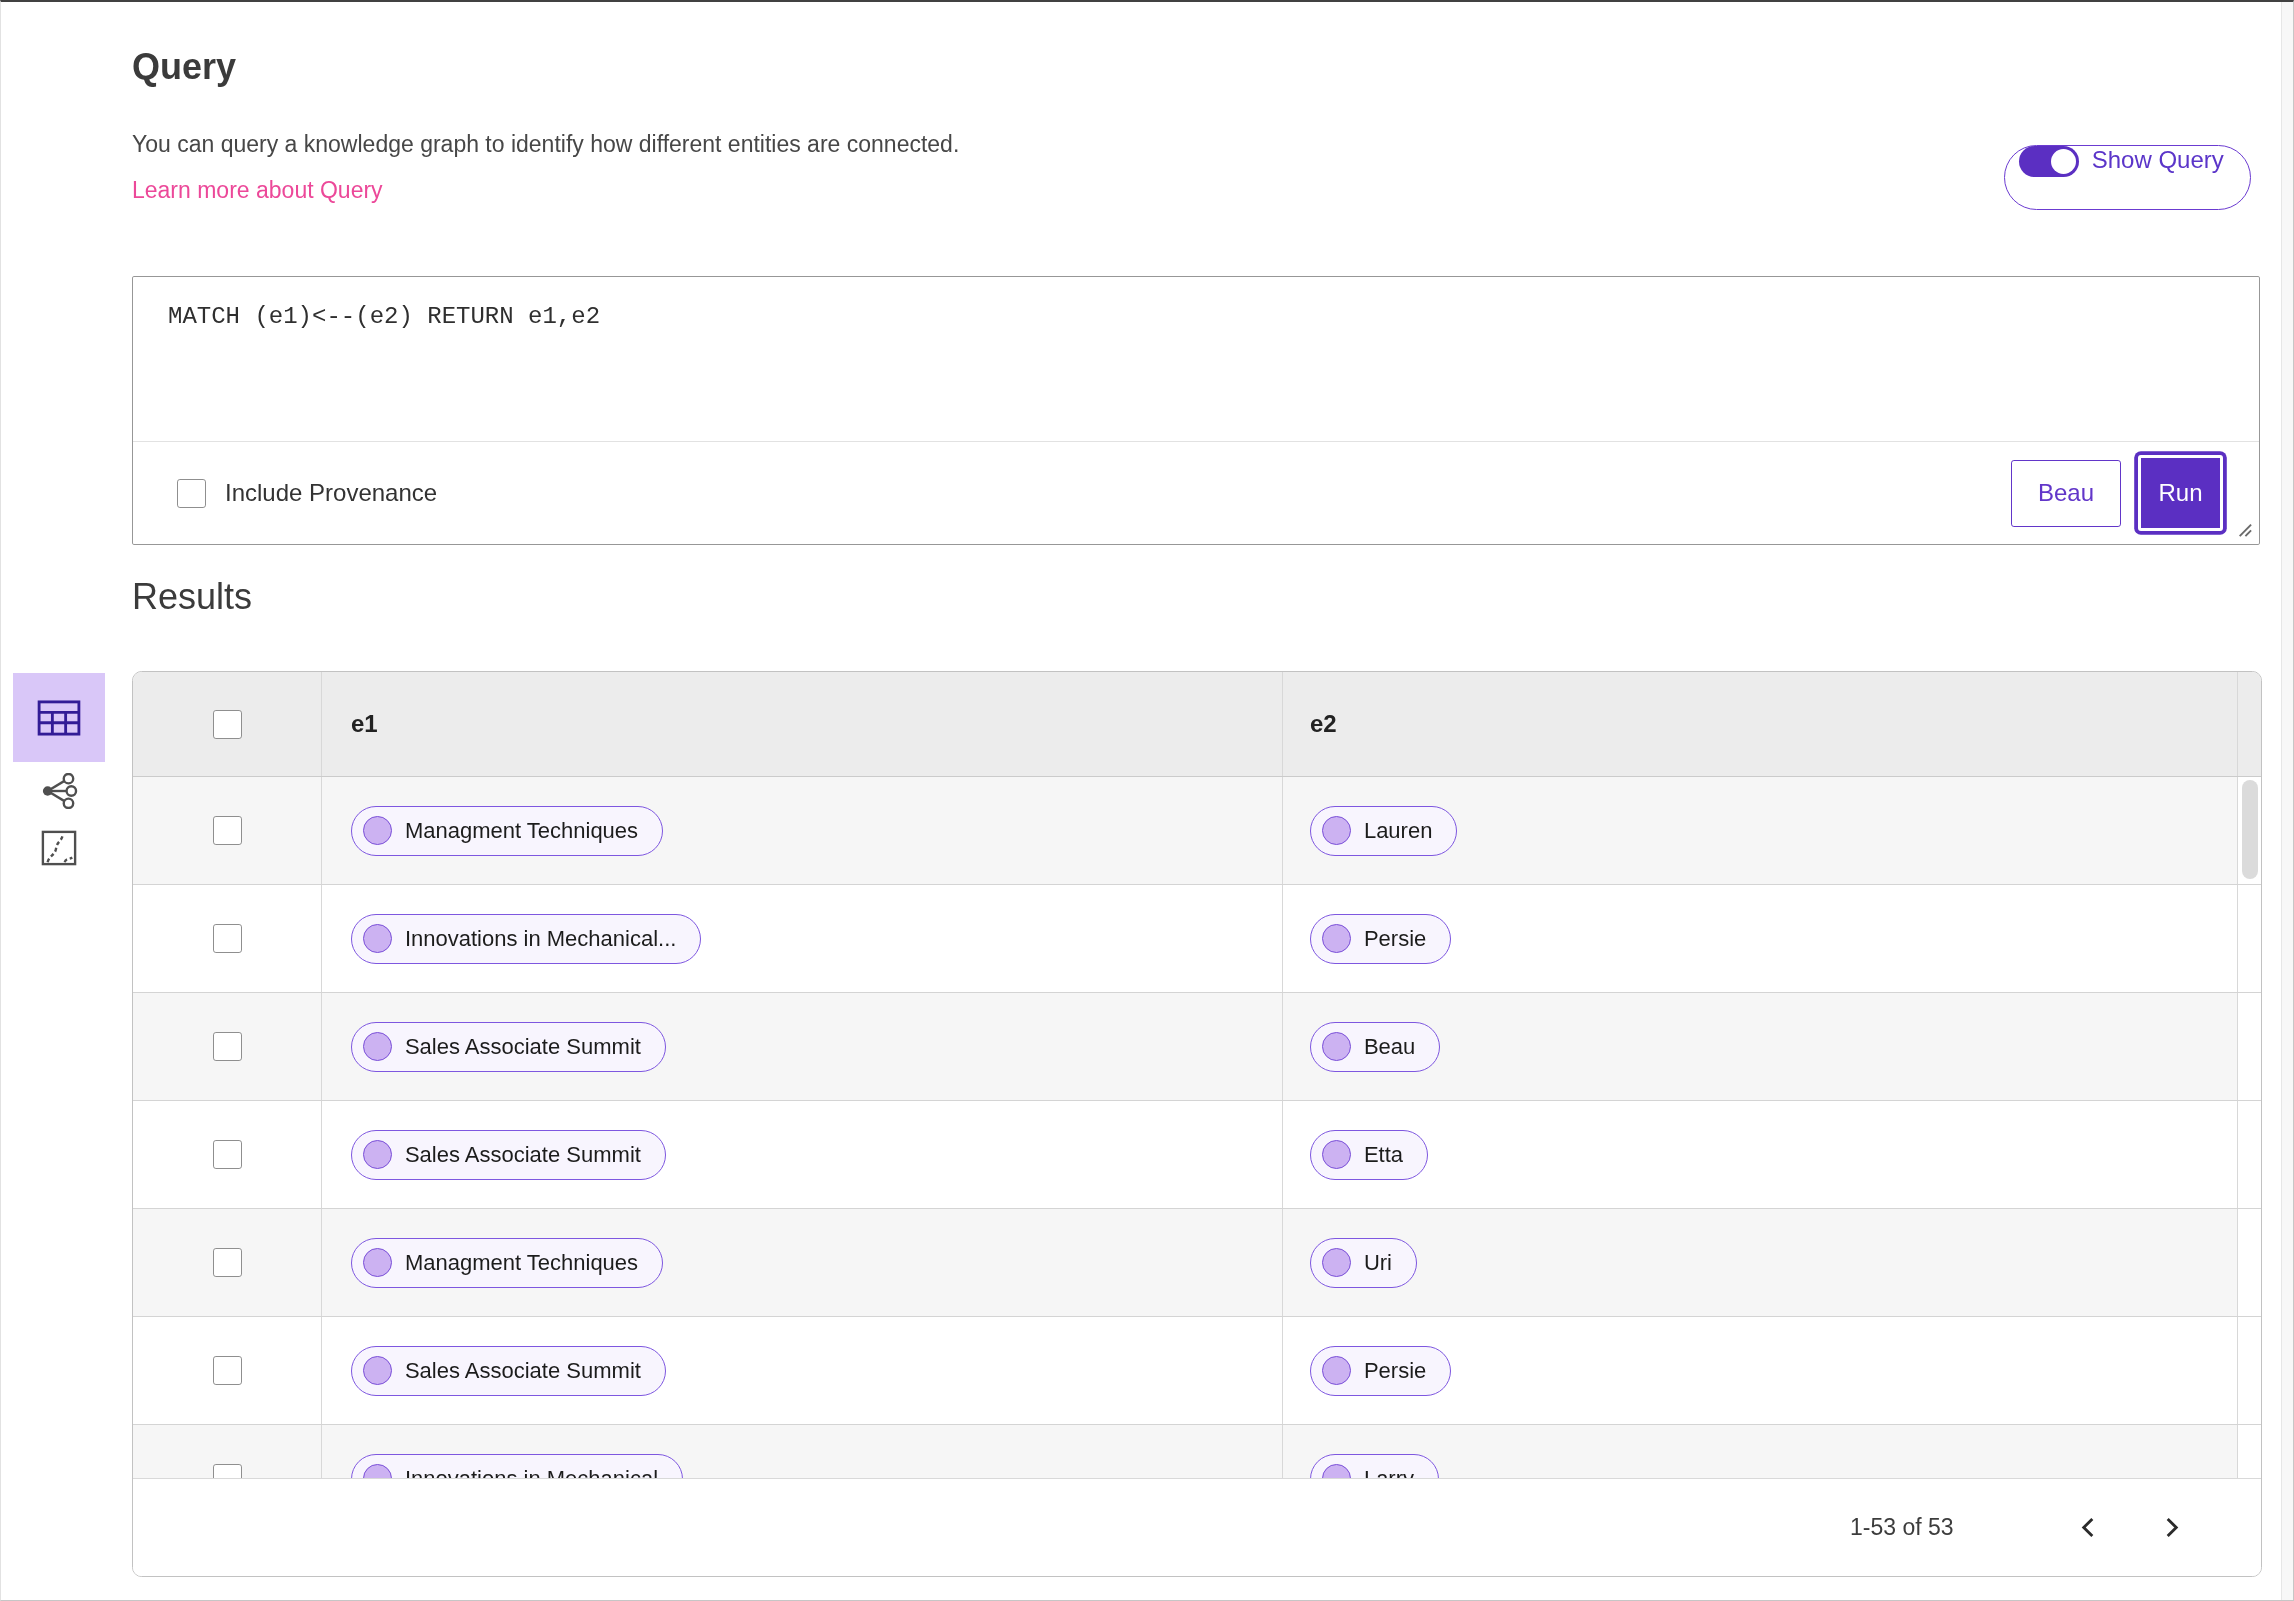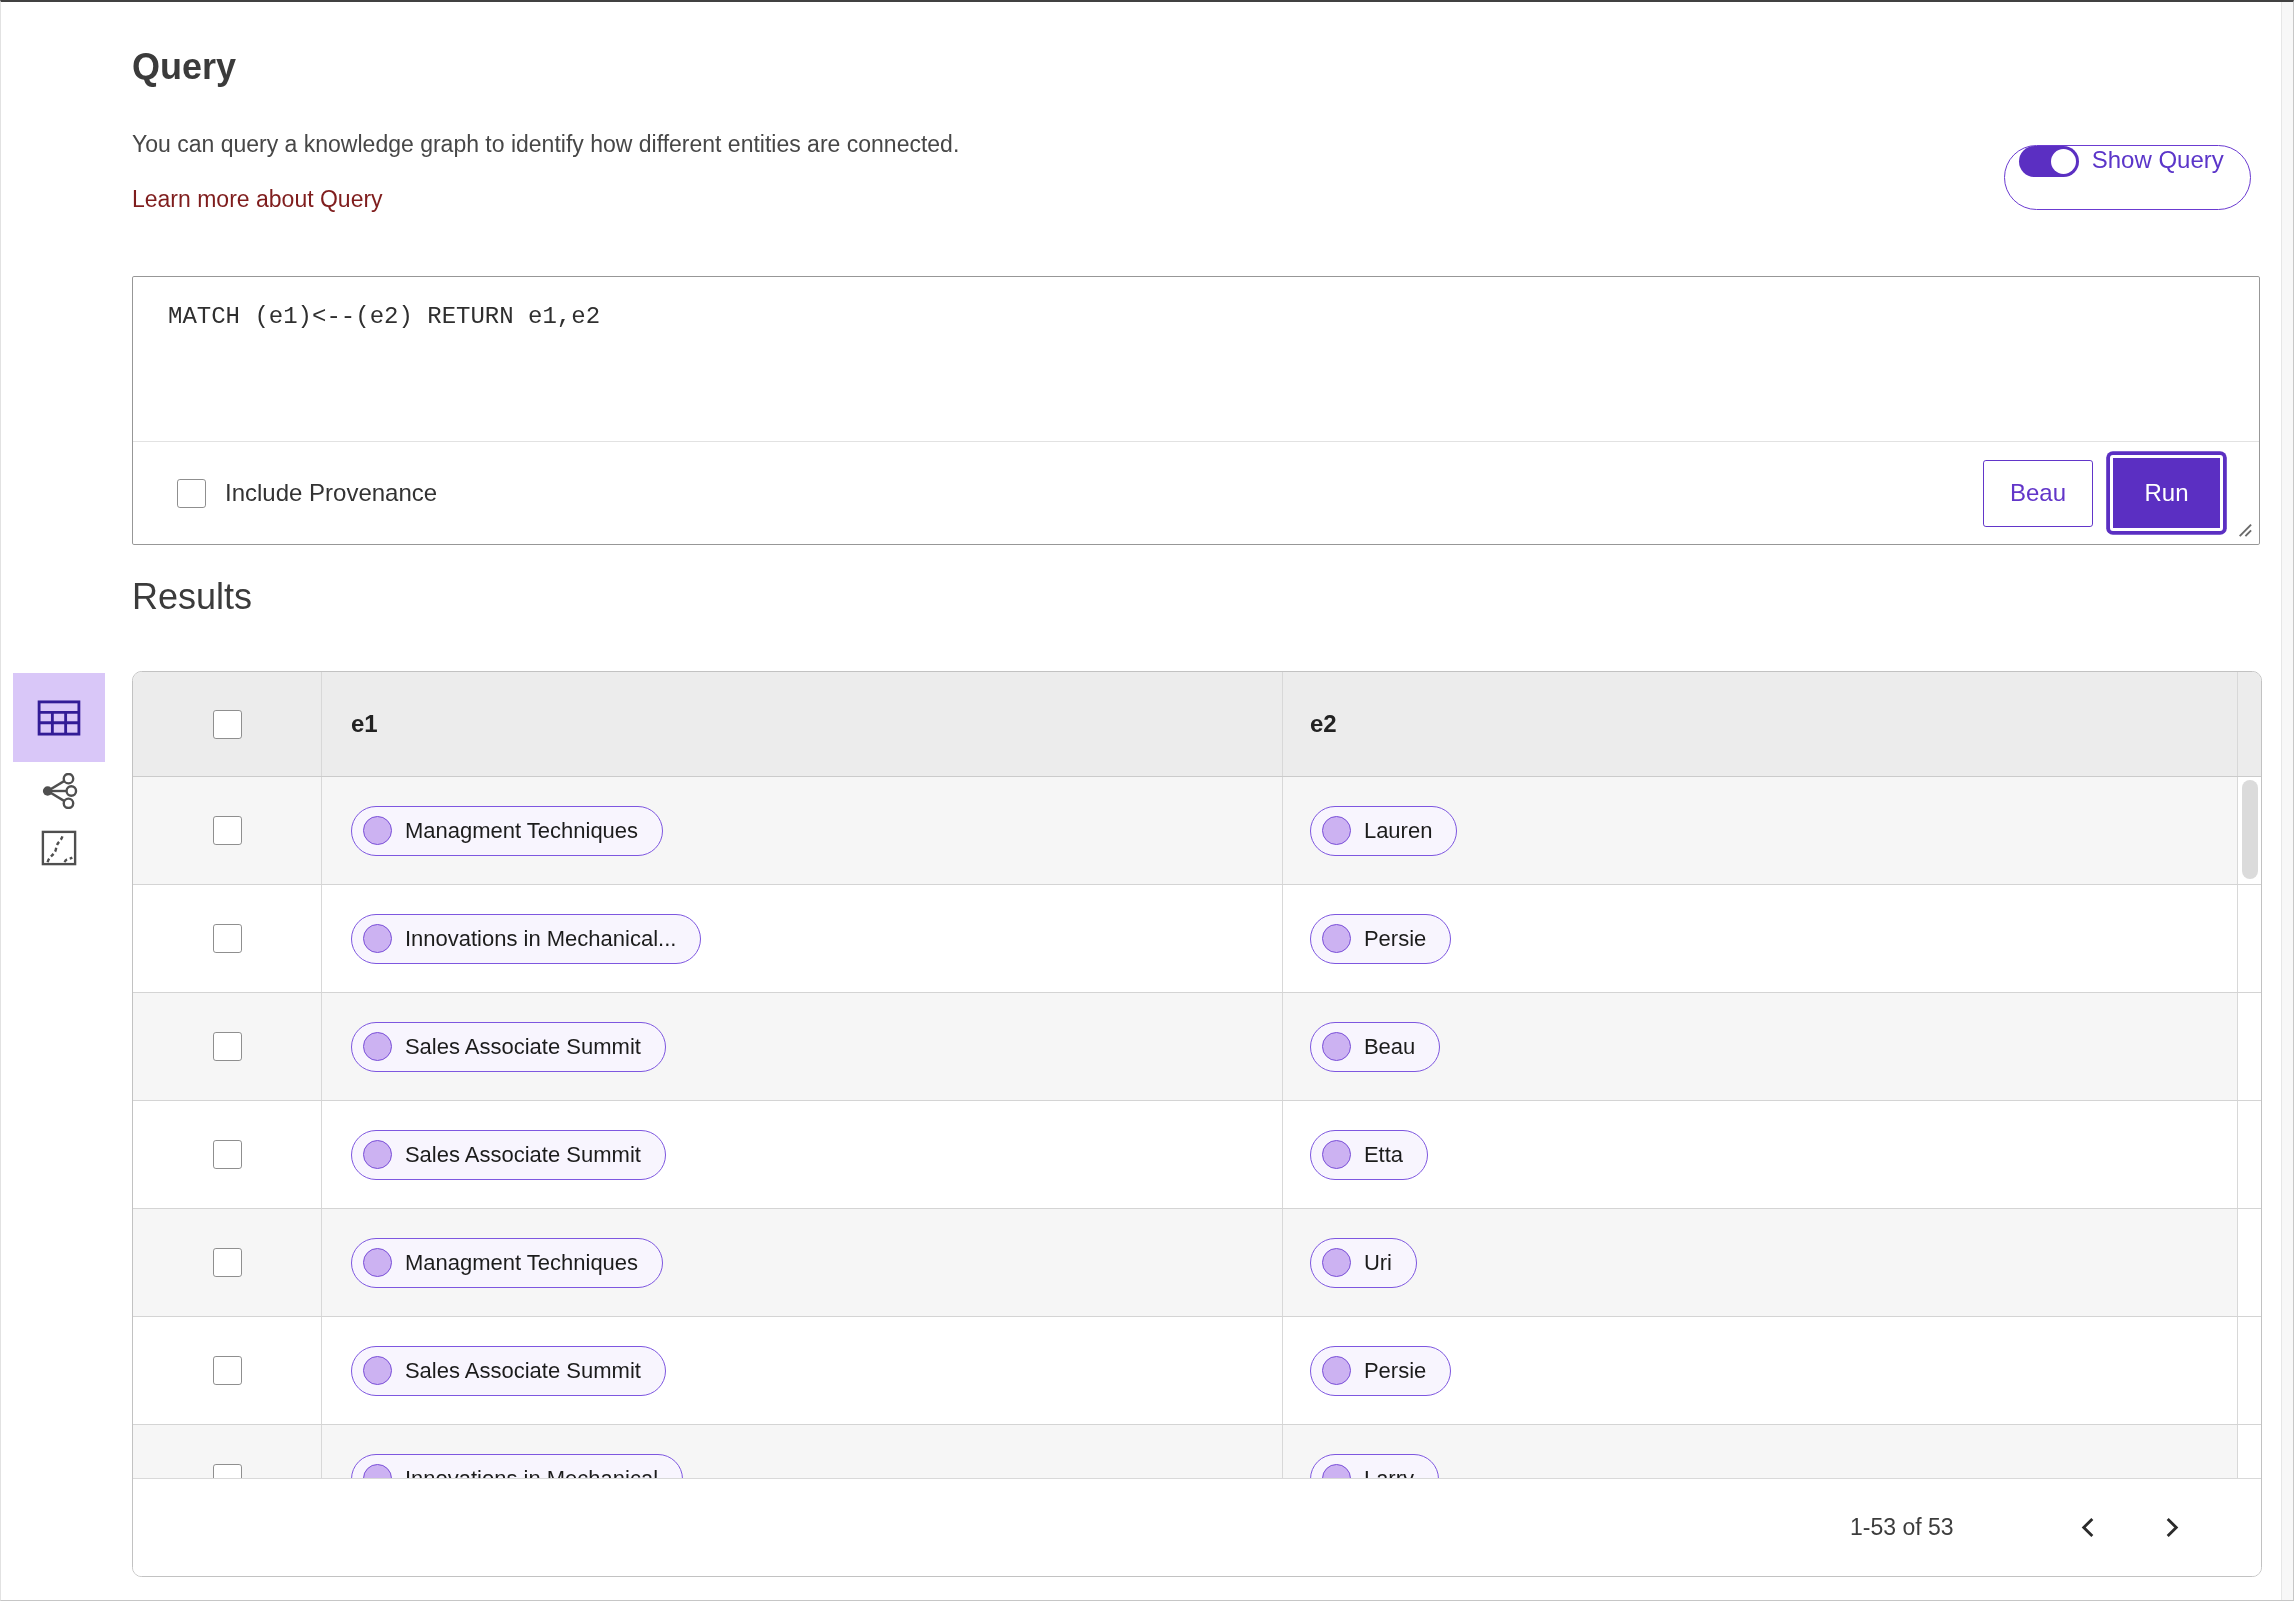--- a/index.html
+++ b/index.html
@@ -15,21 +15,21 @@
     overflow:hidden;
   }
   .window-scrollbar {
     position:absolute; right:0; top:0; width:12.4px; height:100%;
     background:#f7f7f7; border-left:1px solid #e6e6e6;
   }
 
   
   .q-title { position:absolute; left:131px; top:44px; font-size:36px; font-weight:bold; color:#3b3b3b; }
   .q-desc  { position:absolute; left:131px; top:129px; font-size:23px; color:#474747; }
-  .q-link  { position:absolute; left:131px; top:184px; font-size:23px; color:#7f1d1d; cursor:pointer; }
+  .q-link  { position:absolute; left:131px; top:175px; font-size:23px; color:#ec4899; cursor:pointer; }
 
   .show-query {
     position:absolute; left:2003px; top:143px; height:65px;
     display:inline-flex; align-items:flex-start; gap:12.4px;
     padding:0 26px 0 14.3px; border:1.9px solid #6b3bd1; border-radius:34px;
     background:#fff; cursor:pointer;
   }
   .switch { position:relative; width:60px; height:31px; border-radius:16.3px; background:#5b2fc2; flex:0 0 auto; }
   .switch .knob { position:absolute; top:2.9px; right:2.9px; width:25px; height:25px; border-radius:50%; background:#fff; }
   .show-query .lbl { font-size:24px; color:#5b35c9; }
@@ -48,21 +48,21 @@
   .query-footer { flex:1; display:flex; align-items:center; padding:0 36px 0 44px; }
   .cb { width:29px; height:29px; border:1.9px solid #8f8f8f; border-radius:2.9px; background:#fff; cursor:pointer; flex:0 0 auto; }
   .prov-lbl { margin-left:19px; font-size:24px; color:#333; }
   .spacer { flex:1; }
   .btn-clear {
     width:110px; height:67px; border:1.9px solid #6236c9; border-radius:2.9px;
     background:#fff; color:#6236c9; font-size:24px; cursor:pointer;
     font-family:"Liberation Sans",sans-serif;
   }
   .btn-run {
-    margin-left:17px; width:113px; height:76px; border:3.8px solid #fff; border-radius:2.9px;
+    margin-left:17px; width:85px; height:76px; border:3.8px solid #fff; border-radius:2.9px;
     box-shadow:0 0 0 3.8px #5b2fc2; background:#5b2fc2; color:#fff; font-size:24px;
     cursor:pointer; font-family:"Liberation Sans",sans-serif;
   }
 
   
   .r-title { position:absolute; left:131px; top:574px; font-size:36px; font-weight:normal; color:#3b3b3b; }
 
   .view-switcher { position:absolute; left:11.5px; top:671px; width:92px; }
   .view-btn {
     width:92px; height:89px; display:flex; align-items:center; justify-content:center;

